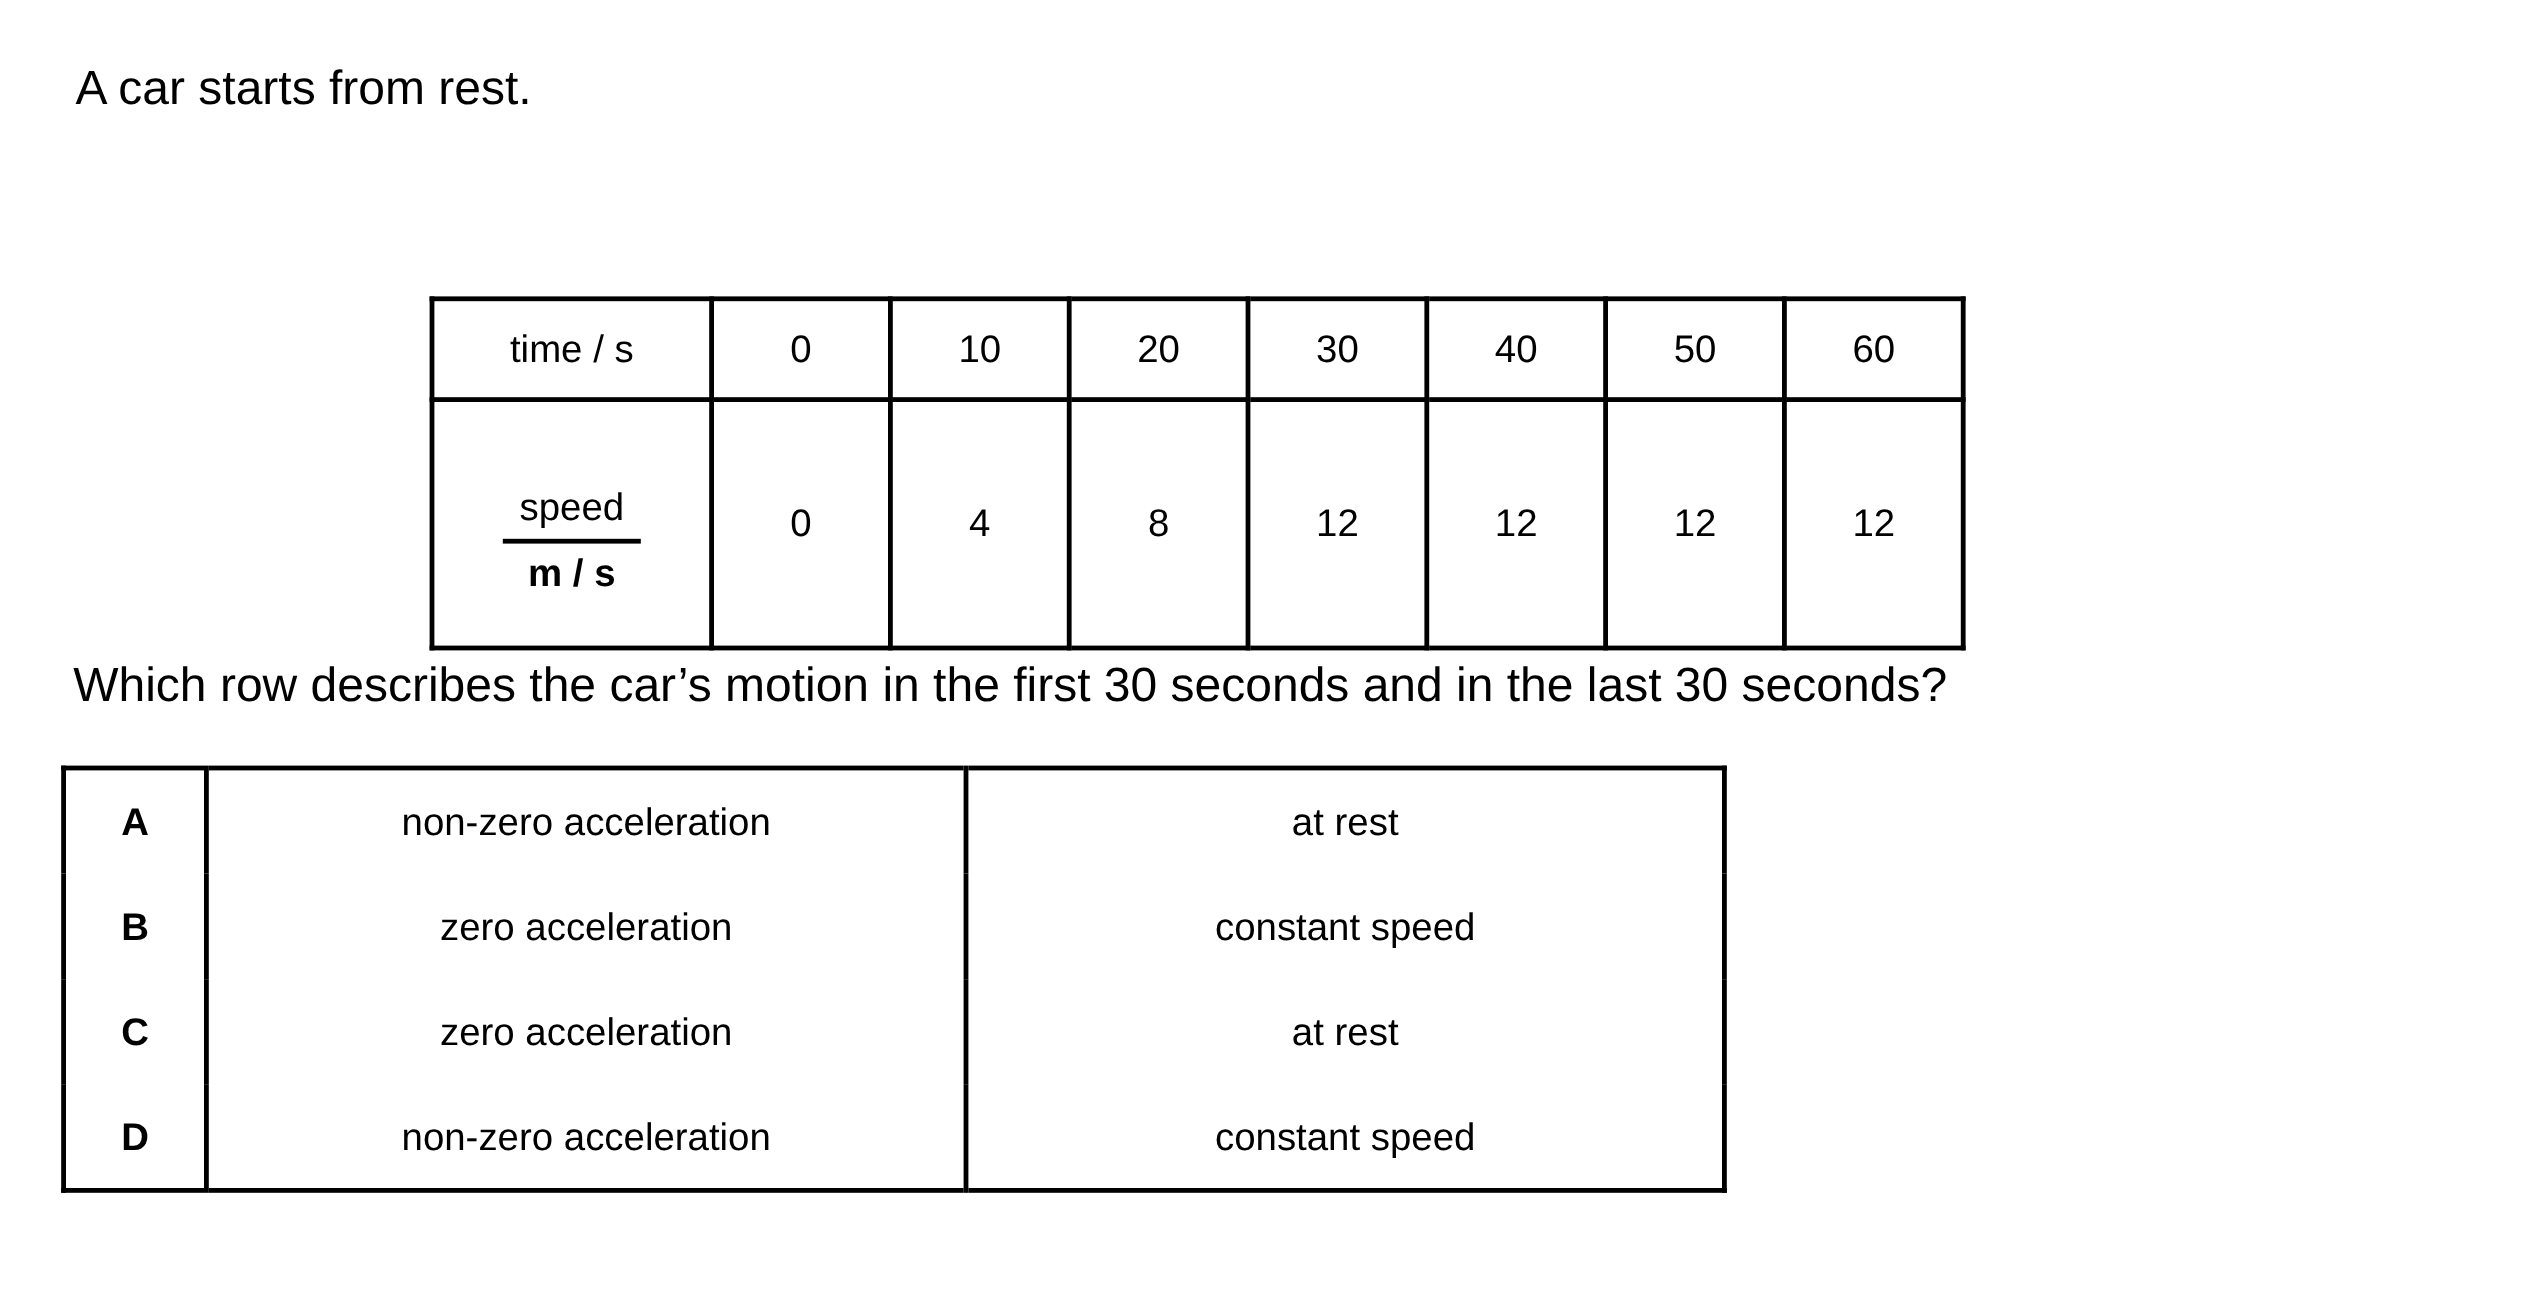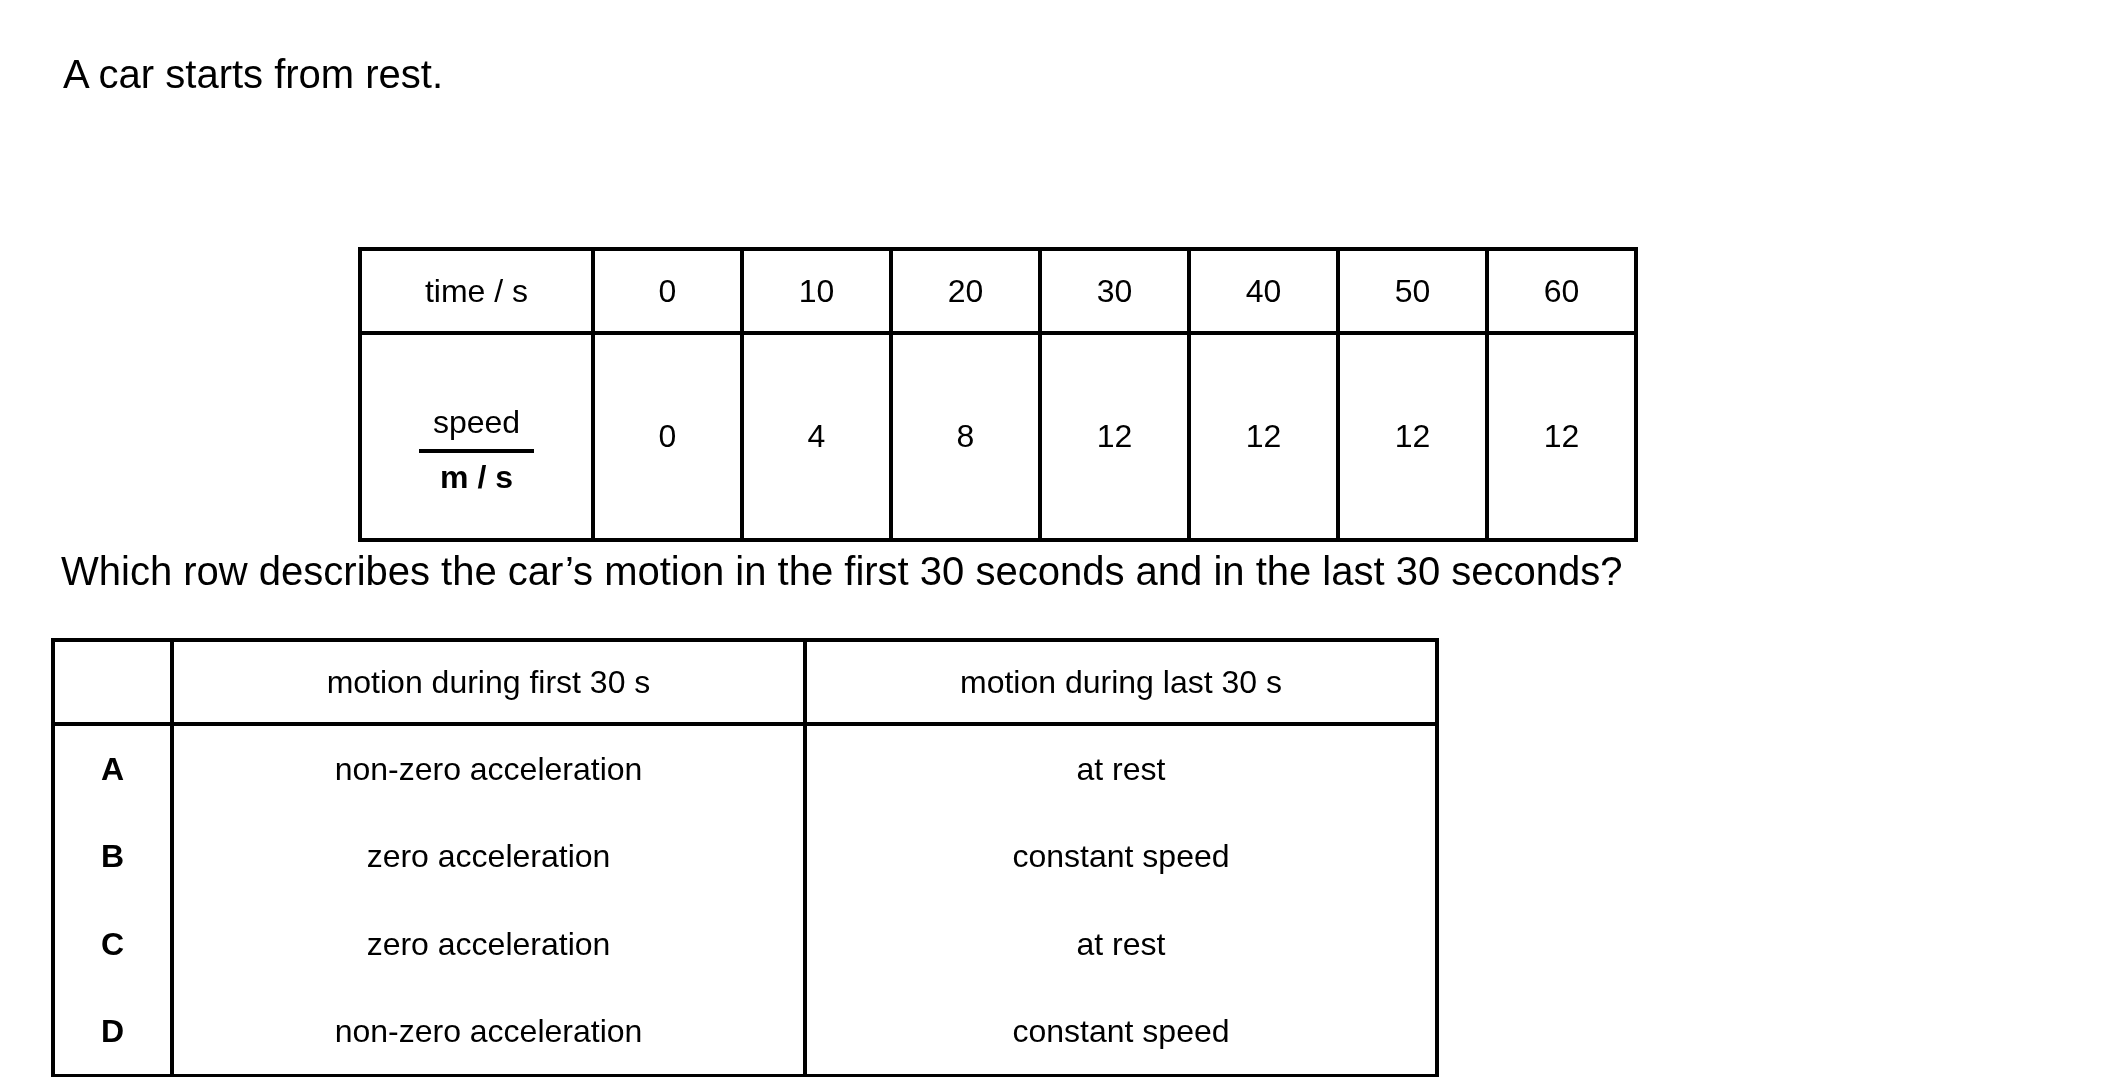--- a/index.html
+++ b/index.html
@@ -88,25 +88,20 @@
       <td class="val-col">12</td>
       <td class="val-col">12</td>
     </tr>
   </tbody>
     </table>
 
   <p class="text prompt">Which row describes the car’s motion in the first 30 seconds and in the last 30 seconds?</p>
 
   <table class="options-table">
     <tbody>
-        <tr class="header-row">
-      <td class="letter-col"></td>
-      <td class="first-col">motion during first 30 s</td>
-      <td class="last-col">motion during last 30 s</td>
-    </tr>
     <tr class="option-row">
       <td class="letter-col letter">A</td>
       <td class="first-col">non-zero acceleration</td>
       <td class="last-col">at rest</td>
     </tr>
     <tr class="option-row">
       <td class="letter-col letter">B</td>
       <td class="first-col">zero acceleration</td>
       <td class="last-col">constant speed</td>
     </tr>

